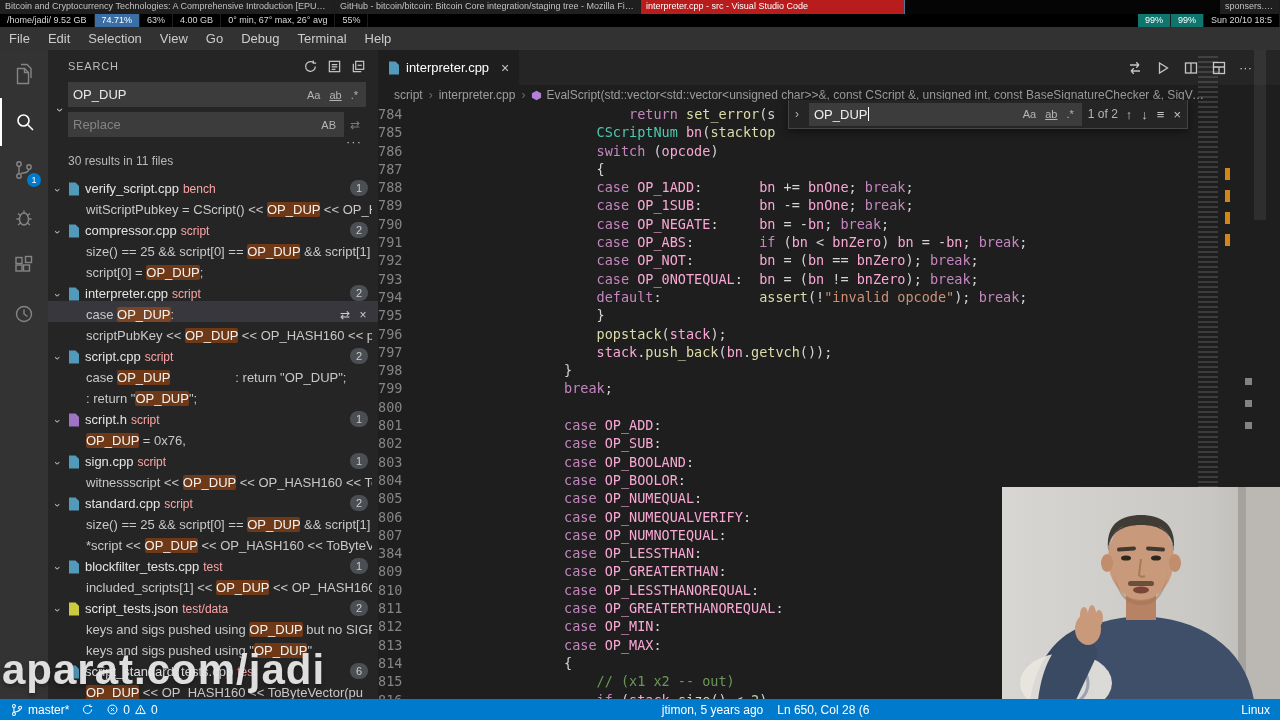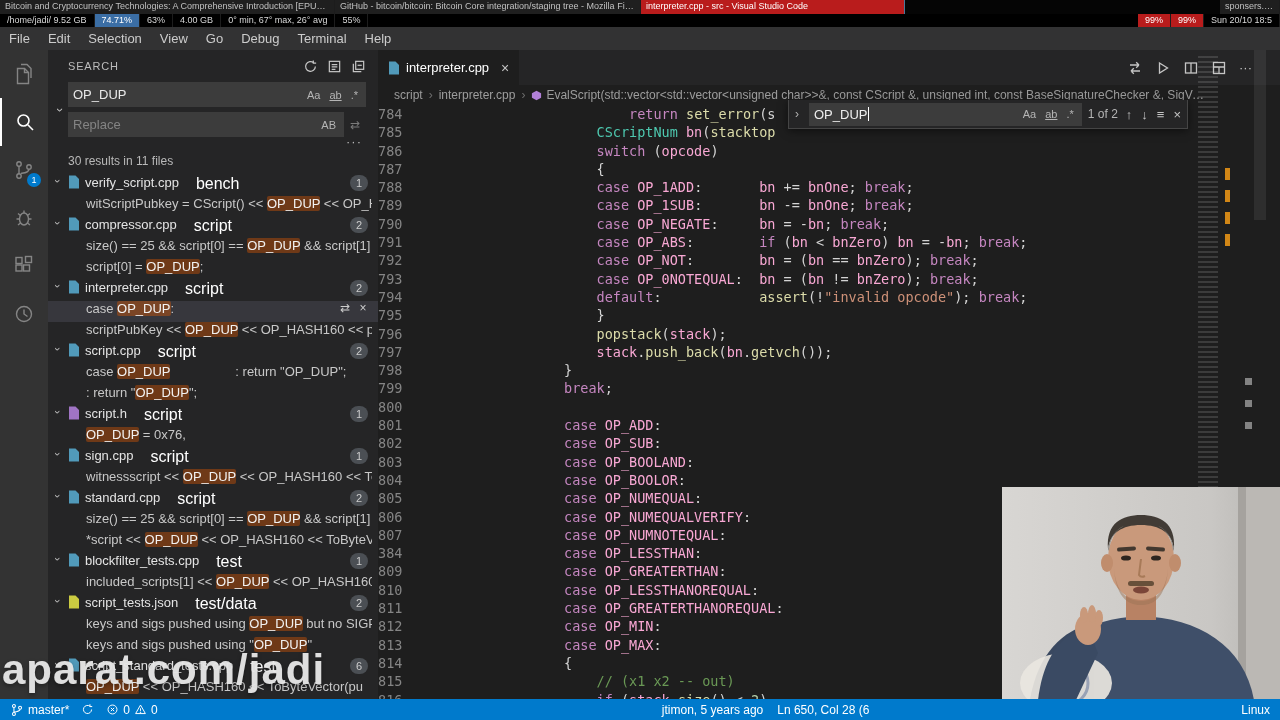--- a/index.html
+++ b/index.html
@@ -10,21 +10,21 @@
 .i3titles{position:absolute;top:0;left:0;width:100%;height:14px;background:#050505;display:flex;font-size:9px;color:#c0c0c0;z-index:10}
 .i3tab{height:21px;line-height:13px;padding:0 5px;border-right:1px solid #1c1c1c;background:#1f1f1f;white-space:nowrap;overflow:hidden;text-overflow:ellipsis;flex:none}
 .i3tab:nth-child(1){width:335px}
 .i3tab:nth-child(2){width:306px}
 .i3tab:nth-child(3){width:264px}
 .i3tab:nth-child(4){margin-left:auto;width:60px}
 .i3tab.active{background:#b91c1c;color:#fff;border-color:#4c7899}
 .i3status{position:absolute;top:14px;left:0;width:100%;height:13px;background:#000;display:flex;align-items:center;font-size:9px;color:#d8d8d8;z-index:10}
 .i3block{padding:0 7px;line-height:13px;white-space:nowrap;border-right:1px solid #1d1d1d}
 .i3block.blue{background:#3b6ea5;color:#fff}
-.i3block.green{background:#b91c1c;color:#fff}
+.i3block.green{background:#0f766e;color:#fff}
 .i3spacer{flex:1}
 
 
 .menubar{position:absolute;top:27px;left:0;width:100%;height:23px;background:#323233;display:flex;align-items:center;color:#cccccc;font-size:13px;z-index:10}
 .menu-item{padding:0 9px;line-height:23px;cursor:default}
 
 
 .activitybar{position:absolute;top:50px;left:0;width:48px;bottom:21px;background:#333333;z-index:10}
 .ab-icon{width:48px;height:48px;display:flex;align-items:center;justify-content:center;position:relative;color:#858585}
 .ab-icon.active{color:#ffffff;border-left:2px solid #fff}
@@ -42,26 +42,26 @@
 .search-box{margin-bottom:5px}
 .input-icons{margin-left:auto;display:flex;gap:3px;align-items:center}
 .opt-icon{font-size:11px;color:#b5b5b5;padding:1px 3px;border-radius:3px}
 .opt-icon.ww{text-decoration:underline}
 .placeholder{color:#848484}
 .replace-row{display:flex;align-items:center}
 .replace-all-icon{width:22px;text-align:center;color:#7a7a7a;font-size:12px}
 .ellipsis-row{text-align:right;padding-right:16px;color:#bbb;height:12px;line-height:9px;font-size:13px;letter-spacing:1px}
 .summary{font-size:12px;color:#b9b9b9;padding:5px 0 7px 20px}
 .tree{font-size:13px}
-.tree-row{height:21px;display:flex;align-items:flex-start;white-space:nowrap;overflow:hidden}
+.tree-row{height:21px;display:flex;align-items:flex-end;white-space:nowrap;overflow:hidden}
 .file-row{padding-left:4px;gap:4px}
 .chev{color:#bbb;font-size:11px;width:12px;text-align:center;flex:none}
 .ficon{display:flex;width:13px;flex:none}
 .fname{color:#e4e4e4}
-.fpath{color:#ffffff;font-size:16px;margin-left:13px;flex:1;overflow:hidden;text-overflow:ellipsis}
+.fpath{color:#fca5a5;font-size:12px;margin-left:0;flex:1;overflow:hidden;text-overflow:ellipsis}
 .badge{background:#4b4f54;color:#ccc;font-size:11px;border-radius:9px;padding:0 6px;margin-right:10px;line-height:16px;flex:none}
 .match-row{padding-left:38px;color:#c8c8c8;padding-right:6px}
 .match-row .mtxt{overflow:hidden;white-space:pre;flex:1;min-width:0}
 .hl{background:rgba(234,92,0,.38);border-radius:2px;color:#f2f2f2}
 .match-row.selected{background:#37373d}
 .act{width:18px;text-align:center;color:#ccc;font-size:12px;flex:none}
 
 
 .editor{position:absolute;left:378px;right:0;top:50px;bottom:21px;background:#1e1e1e;overflow:hidden;z-index:5}
 .tabbar{height:35px;background:#252526;display:flex;align-items:center}

